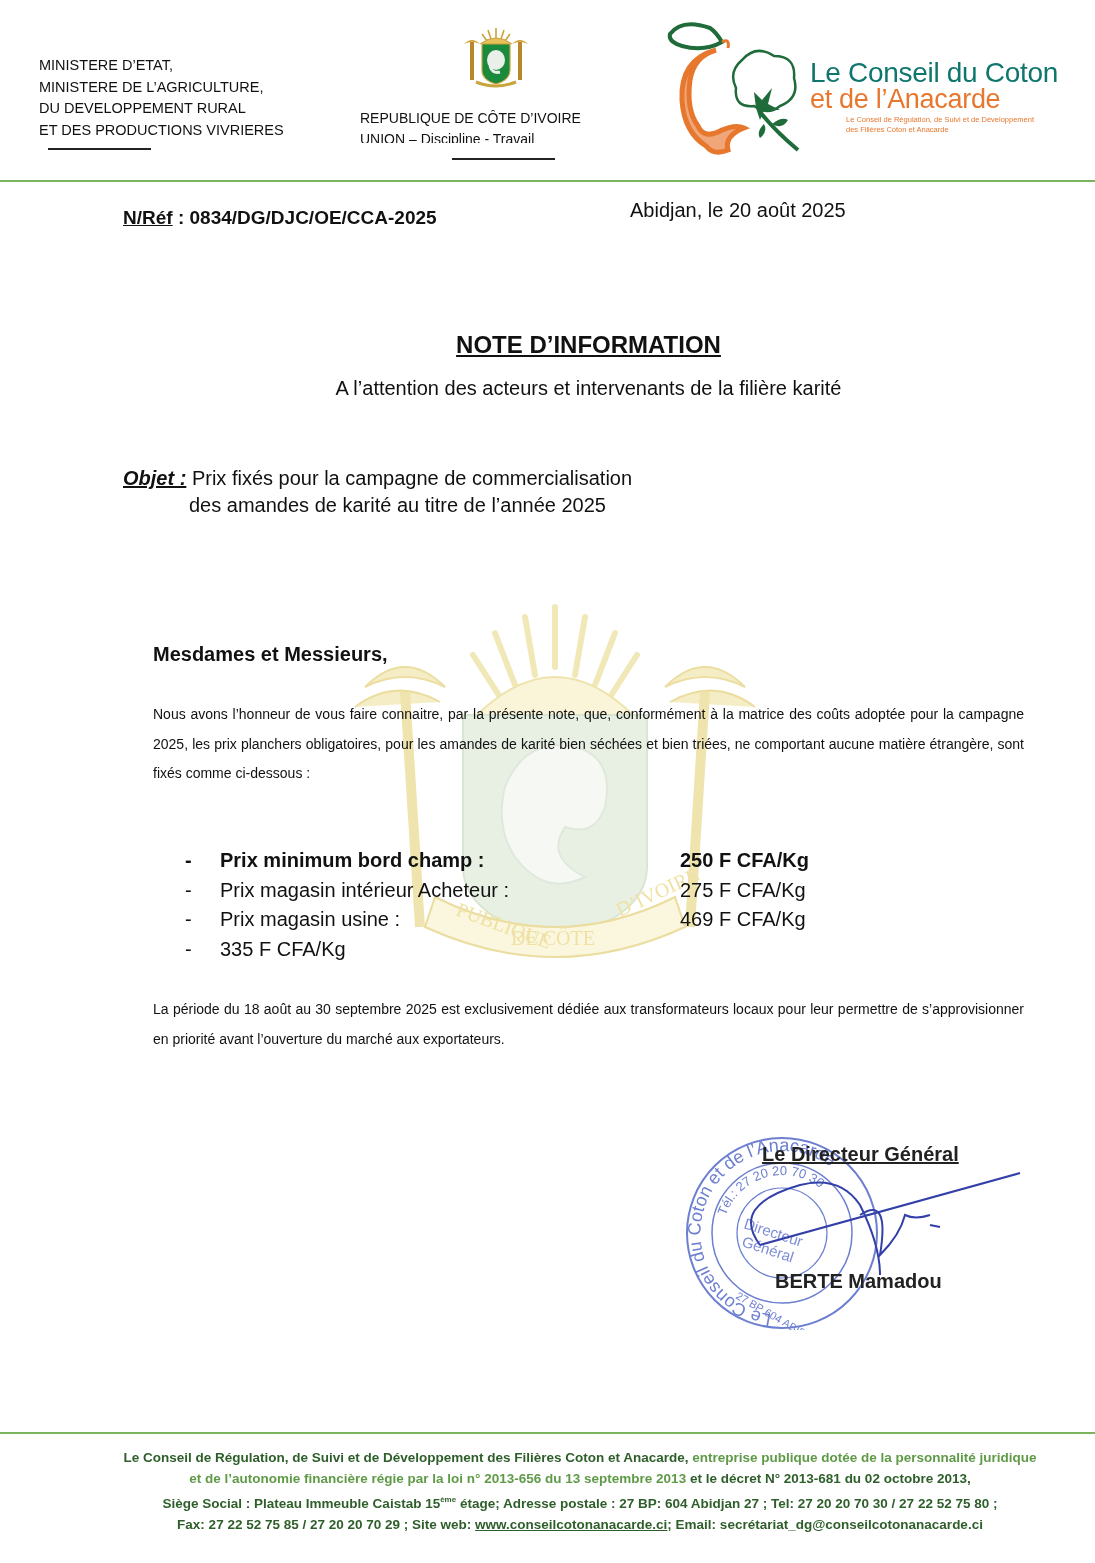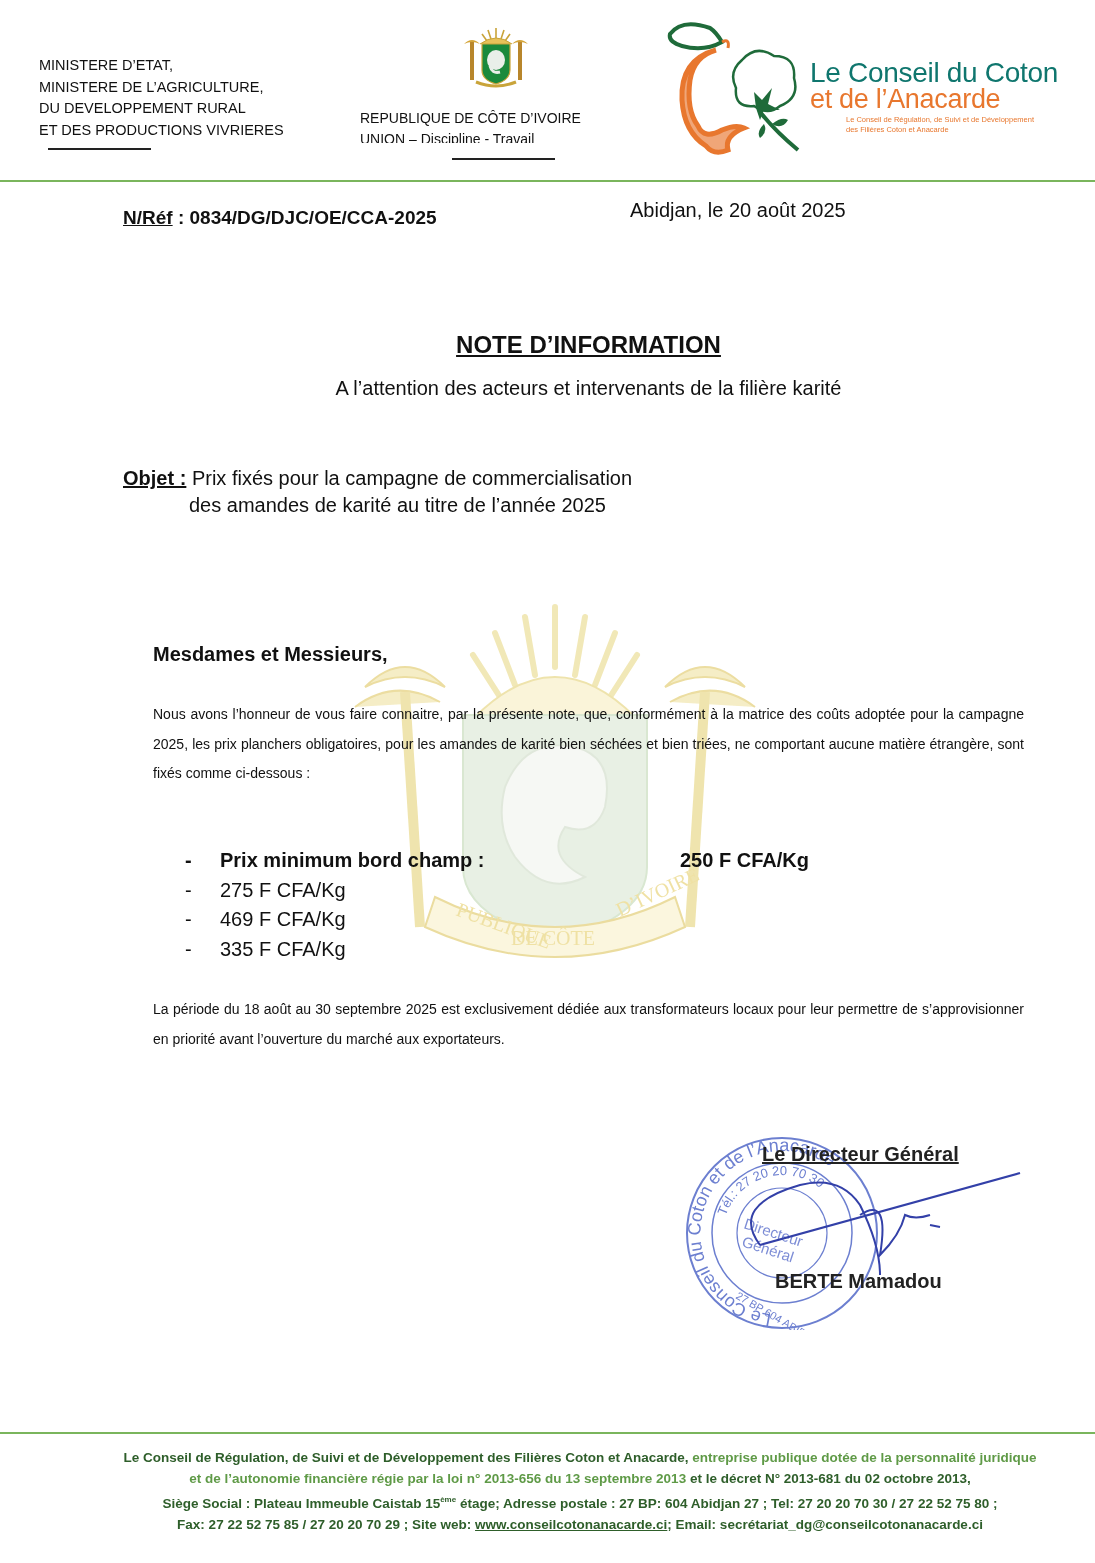--- a/index.html
+++ b/index.html
@@ -28,21 +28,21 @@
   
   .ref { left: 123px; top: 207px; font-size: 19px; font-weight: bold; color: #111; white-space: nowrap; }
   .ref .ref-label { text-decoration: underline; }
   .date { left: 630px; top: 199px; font-size: 20px; color: #111; white-space: nowrap; }
 
   
   .title { left: 0; width: 1177px; top: 331px; text-align: center; font-size: 24px; font-weight: bold; text-decoration: underline; color: #111; }
   .attention { left: 0; width: 1177px; top: 377px; text-align: center; font-size: 20px; color: #111; }
 
   .objet { left: 123px; top: 465px; font-size: 20px; line-height: 27px; color: #111; }
-  .objet .objet-label { font-weight: bold; text-decoration: underline; }
+  .objet .objet-label { font-weight: bold; text-decoration: underline; font-style: italic; }
   .objet .objet-l2 { display: block; padding-left: 66px; }
 
   
   .watermark { left: 345px; top: 597px; width: 420px; height: 365px; opacity: 0.95; pointer-events: none; }
 
   
   .salutation { left: 153px; top: 643px; font-size: 20px; font-weight: bold; color: #111; }
   .para { left: 153px; width: 871px; font-size: 14px; line-height: 29.5px; text-align: justify; color: #111; }
   .para1 { top: 700px; }
   .para2 { top: 995px; }
@@ -164,24 +164,26 @@
 <div class="abs para para1">Nous avons l’honneur de vous faire connaitre, par la présente note, que, conformément à la matrice des coûts adoptée pour la campagne 2025, les prix planchers obligatoires, pour les amandes de karité bien séchées et bien triées, ne comportant aucune matière étrangère, sont fixés comme ci-dessous :</div>
 
 <div class="abs prices">
   <div class="price-row bold">
     <span class="dash">-</span>
     <span class="plabel">Prix minimum bord champ :</span>
     <span class="pvalue">250 F CFA/Kg</span>
   </div>
   <div class="price-row">
     <span class="dash">-</span>
+    <span class="plabel">Prix magasin intérieur Acheteur :</span>
     <span class="pvalue">275 F CFA/Kg</span>
   </div>
   <div class="price-row">
     <span class="dash">-</span>
+    <span class="plabel">Prix magasin usine :</span>
     <span class="pvalue">469 F CFA/Kg</span>
   </div>
   <div class="price-row">
     <span class="dash">-</span>
     <span class="pvalue">335 F CFA/Kg</span>
   </div>
 </div>
 
 <div class="abs para para2">La période du 18 août au 30 septembre 2025 est exclusivement dédiée aux transformateurs locaux pour leur permettre de s’approvisionner en priorité avant l’ouverture du marché aux exportateurs.</div>
 

